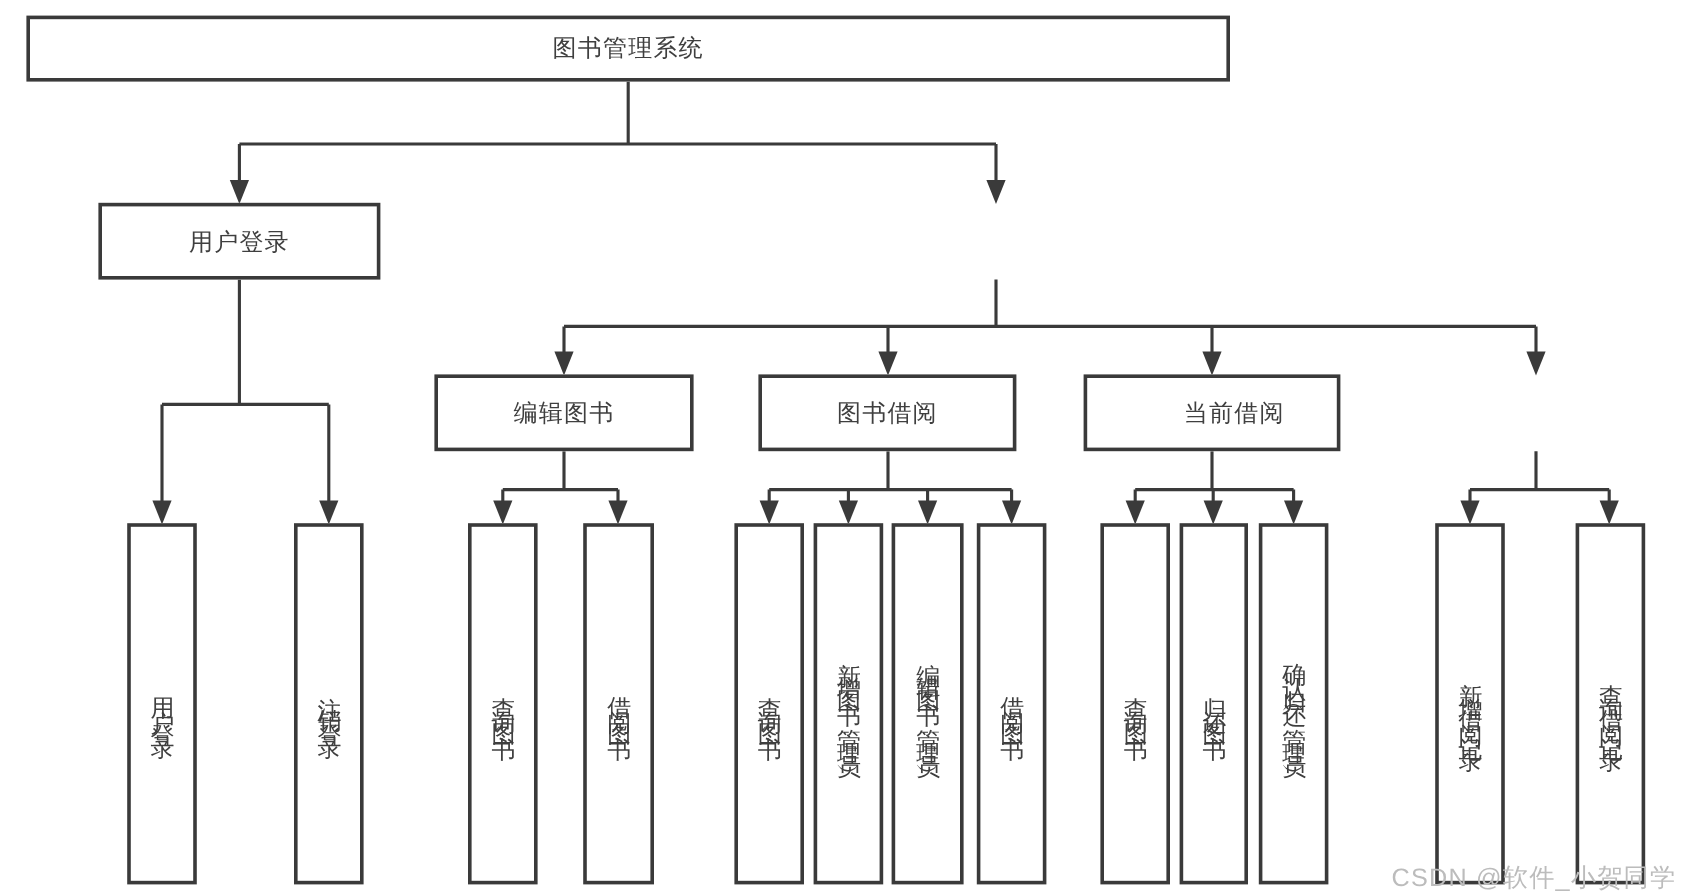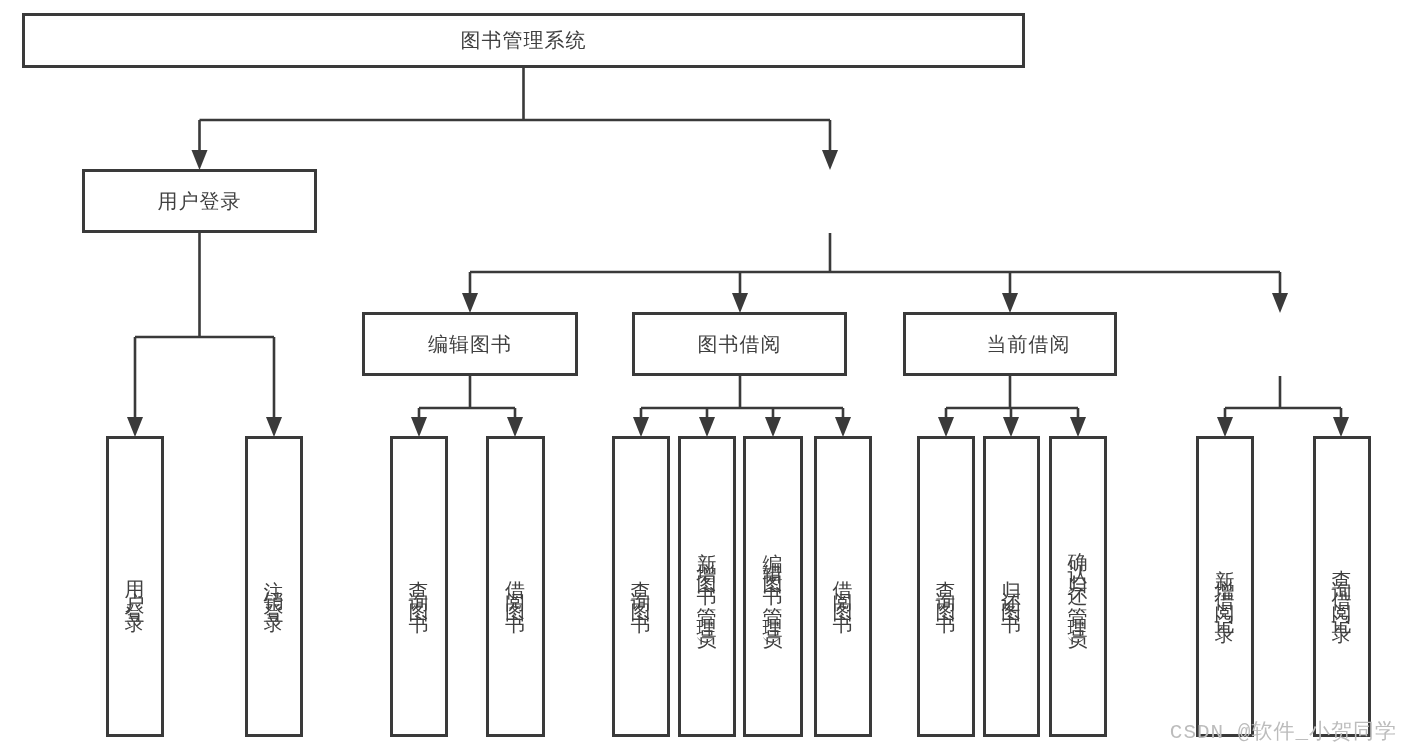--- a/index.html
+++ b/index.html
@@ -36,21 +36,20 @@
     letter-spacing:11px;
     color:var(--text);
     white-space:nowrap;
   }
   .watermark{
     position:absolute;
     right:8px;bottom:2px;
     font-size:21px;
     color:var(--watermark);
     letter-spacing:1px;
-    font-family:Liberation Mono, monospace;
   }
 </style>
 </head>
 <body>
 
 <div class="canvas">
 
   <svg class="connectors" viewBox="0 0 1405 747" xmlns="http://www.w3.org/2000/svg">
     <g>
       <path class="cline" d="M523.5 68 V120 M199.5 120 H830 M199.5 120 V154 M830 120 V154"></path>

